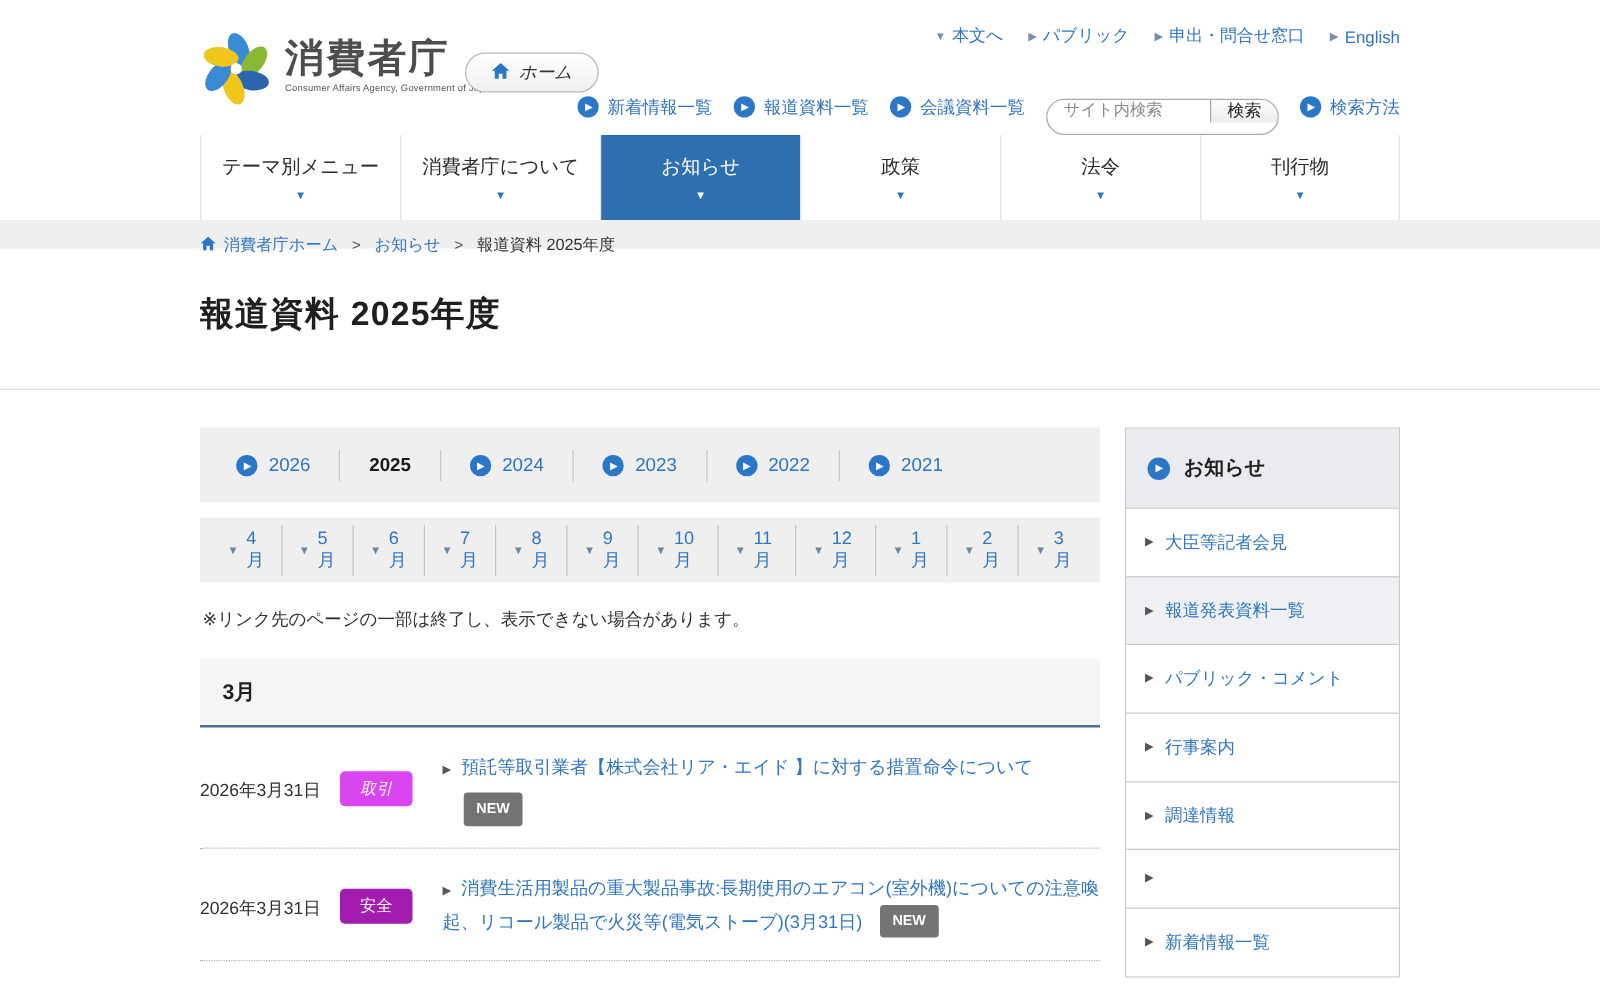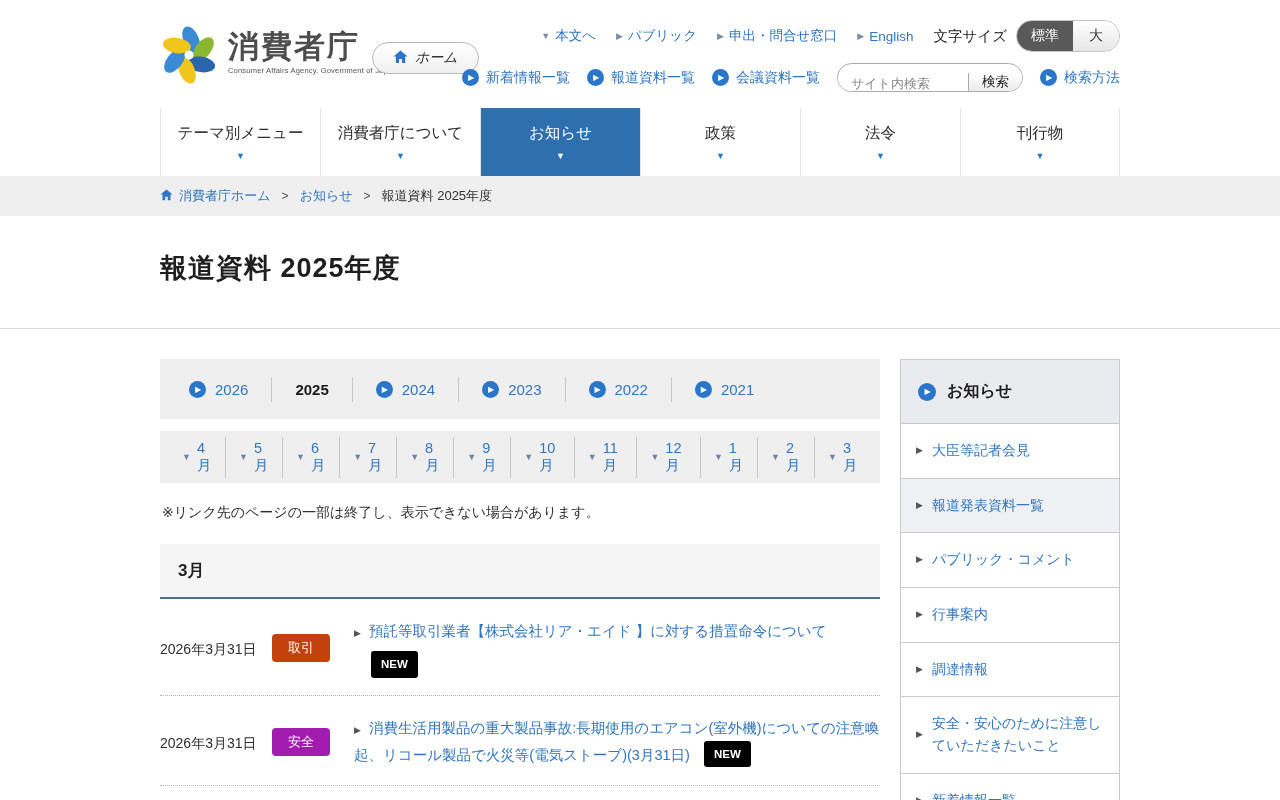--- a/index.html
+++ b/index.html
@@ -22,39 +22,39 @@
   .util-link { color:#3076bf; display:flex; align-items:center; gap:5px; }
   .mk { font-size:9px; color:#7a8ea6; }
   .fontsize { display:flex; align-items:center; gap:9px; color:#222; font-size:14.5px; }
   .fs-toggle { display:flex; border:1px solid #c2c2c2; border-radius:17px; overflow:hidden; font-size:14px; }
   .fs-std { background:#595959; color:#fff; padding:6px 14px; cursor:pointer; }
   .fs-large { background:linear-gradient(#fff,#e7e7e7); color:#333; padding:6px 16px; cursor:pointer; }
   .util-row2 { position:absolute; right:0; top:63px; display:flex; align-items:center; gap:17px; font-size:14px; white-space:nowrap; }
   .circle-arrow { width:17px; height:17px; border-radius:50%; background:#2a76c8; color:#fff;
     display:inline-flex; align-items:center; justify-content:center; font-size:8px; flex-shrink:0; padding-left:1px; }
   .quick-link { color:#3076bf; display:flex; align-items:center; gap:7px; }
-  .search-box { display:flex; align-items:flex-end; border:1px solid #aaa; border-radius:15px; overflow:hidden; height:29px; background:#fff; }
+  .search-box { display:flex; align-items:flex-start; border:1px solid #aaa; border-radius:15px; overflow:hidden; height:29px; background:#fff;margin-top:16px; }
   .search-input { border:none; outline:none; padding:0 13px; width:130px; font-size:13px; color:#333;
     font-family:"Liberation Sans","DejaVu Sans",sans-serif; }
   .search-input::placeholder { color:#888; }
   .search-btn { border:none; border-left:1px solid #aaa; background:linear-gradient(#fff,#ececec);
     padding:0 13px; font-size:13.5px; color:#222; cursor:pointer; font-family:inherit; }
 
   
   .nav { height:68px; background:#fff; }
   .nav .inner { display:flex; height:68px; }
   .nav-item { width:160px; display:flex; flex-direction:column; align-items:center; justify-content:center;
     gap:7px; font-size:15.5px; color:#2b2b2b; border-left:1px solid #e3e3e3; cursor:pointer;text-align:center; }
   .nav-item:last-child { border-right:1px solid #e3e3e3; }
   .nav-item .caret { font-size:9px; color:#2a76c8; }
   .nav-item.active { background:#2e6fb0; color:#fff; }
   .nav-item.active .caret { color:#fff; }
 
   
-  .breadcrumb { background:#efefef; height:40px; }
+  .breadcrumb { background:#efefef; height:23px; }
   .breadcrumb .inner { display:flex; align-items:center; height:40px; gap:11px; font-size:13px; }
   .bc-link { color:#3076bf; display:flex; align-items:center; gap:6px; }
   .bc-sep { color:#555; font-size:12px; }
   .bc-current { color:#333; }
 
   
   .title-section { border-bottom:1px solid #dcdcdc; background:#fff; }
   .title-section .inner { padding:34px 0 42px; }
   .page-title { font-size:27px; font-weight:bold; color:#1f1f1f; letter-spacing:1px; }
 
@@ -80,21 +80,21 @@
   .month-heading { background:#f5f5f5; border-bottom:2px solid #4a7095; padding:15px 18px;
     font-size:17px; font-weight:bold; color:#1f1f1f; }
 
   .news-item { display:flex; align-items:center; padding:19px 0 16px; border-bottom:1px dotted #b5b5b5; }
   .news-date { width:112px; flex-shrink:0; font-size:14px; color:#2e2e2e; padding-top:4px; }
   .news-cat { width:58px; flex-shrink:0; text-align:center; color:#fff; font-size:13px; padding:5px 0;
     border-radius:4px; margin-right:24px; cursor:pointer; }
   .news-body { flex:1; font-size:14.5px; line-height:1.75; padding-top:1px; }
   .news-marker { color:#555; font-size:9px; margin-right:8px; }
   .news-link { color:#3076bf; }
-  .new-badge { display:inline-block; background:#000000; color:#fff; font-size:11.5px; font-weight:bold;
+  .new-badge { display:inline-block; background:#737373; color:#fff; font-size:11.5px; font-weight:bold;
     padding:3px 10px; border-radius:3px; margin-left:10px; vertical-align:2px; }
   .new-badge-row { margin:7px 0 0 17px; }
   .new-badge-row .new-badge { margin-left:0; }
 
   
   .sidebar { border:1px solid #c9c9c9; background:#fff; }
   .sb-header { background:#e9ebee; padding:21px 17px; display:flex; align-items:center; gap:11px;
     font-size:16px; font-weight:bold; color:#1f1f1f; }
   .sb-header .circle-arrow { width:18px; height:18px; }
   .sb-item { border-top:1px solid #c9c9c9; padding:16px 15px; font-size:14px; display:flex;
@@ -158,27 +158,20 @@
         <span>パブリック</span>
         </a>
       <a class="util-link">
         <span class="mk">▶</span>
         <span>申出・問合せ窓口</span>
         </a>
       <a class="util-link">
         <span class="mk">▶</span>
         <span>English</span>
         </a>
-      <div class="fontsize">
-        <span>文字サイズ</span>
-        <span class="fs-toggle">
-          <span class="fs-std">標準</span>
-          <span class="fs-large">大</span>
-        </span>
-      </div>
     </div>
 
     <div class="util-row2">
       <a class="quick-link">
         <span class="circle-arrow">▶</span>
         <span>新着情報一覧</span>
         </a>
       <a class="quick-link">
         <span class="circle-arrow">▶</span>
         <span>報道資料一覧</span>
@@ -322,21 +315,21 @@
         <a class="month-item">
     <span class="mk">▼</span>
     <span class="mo">3月</span>
   </a>
       </div>
     <p class="notice">※リンク先のページの一部は終了し、表示できない場合があります。</p>
     <div class="month-heading">3月</div>
     <div id="news-list">
         <div class="news-item">
     <span class="news-date">2026年3月31日</span>
-    <span class="news-cat" style="background: #c2410c;">取引</span>
+    <span class="news-cat" style="background: #d946ef; font-style: italic;">取引</span>
     <span class="news-body">
       <span class="news-marker">▶</span><a class="news-link">預託等取引業者【株式会社リア・エイド 】に対する措置命令について</a>
     <div class="new-badge-row"><span class="new-badge">NEW</span></div></span>
   </div>
         <div class="news-item">
     <span class="news-date">2026年3月31日</span>
     <span class="news-cat" style="background: #a21caf;">安全</span>
     <span class="news-body">
       <span class="news-marker">▶</span><a class="news-link">消費生活用製品の重大製品事故:長期使用のエアコン(室外機)についての注意喚起、リコール製品で火災等(電気ストーブ)(3月31日)</a>
     <span class="new-badge">NEW</span></span>
@@ -371,21 +364,20 @@
           <a class="sb-item">
     <span class="mk">▶</span>
     <span class="sb-label">行事案内</span>
   </a>
           <a class="sb-item">
     <span class="mk">▶</span>
     <span class="sb-label">調達情報</span>
   </a>
           <a class="sb-item">
     <span class="mk">▶</span>
-    <span class="sb-label">安全・安心のために注意していただきたいこと</span>
   </a>
           <a class="sb-item">
     <span class="mk">▶</span>
     <span class="sb-label">新着情報一覧</span>
   </a>
         </div>
     </div>
 
   </div>
 </div>

